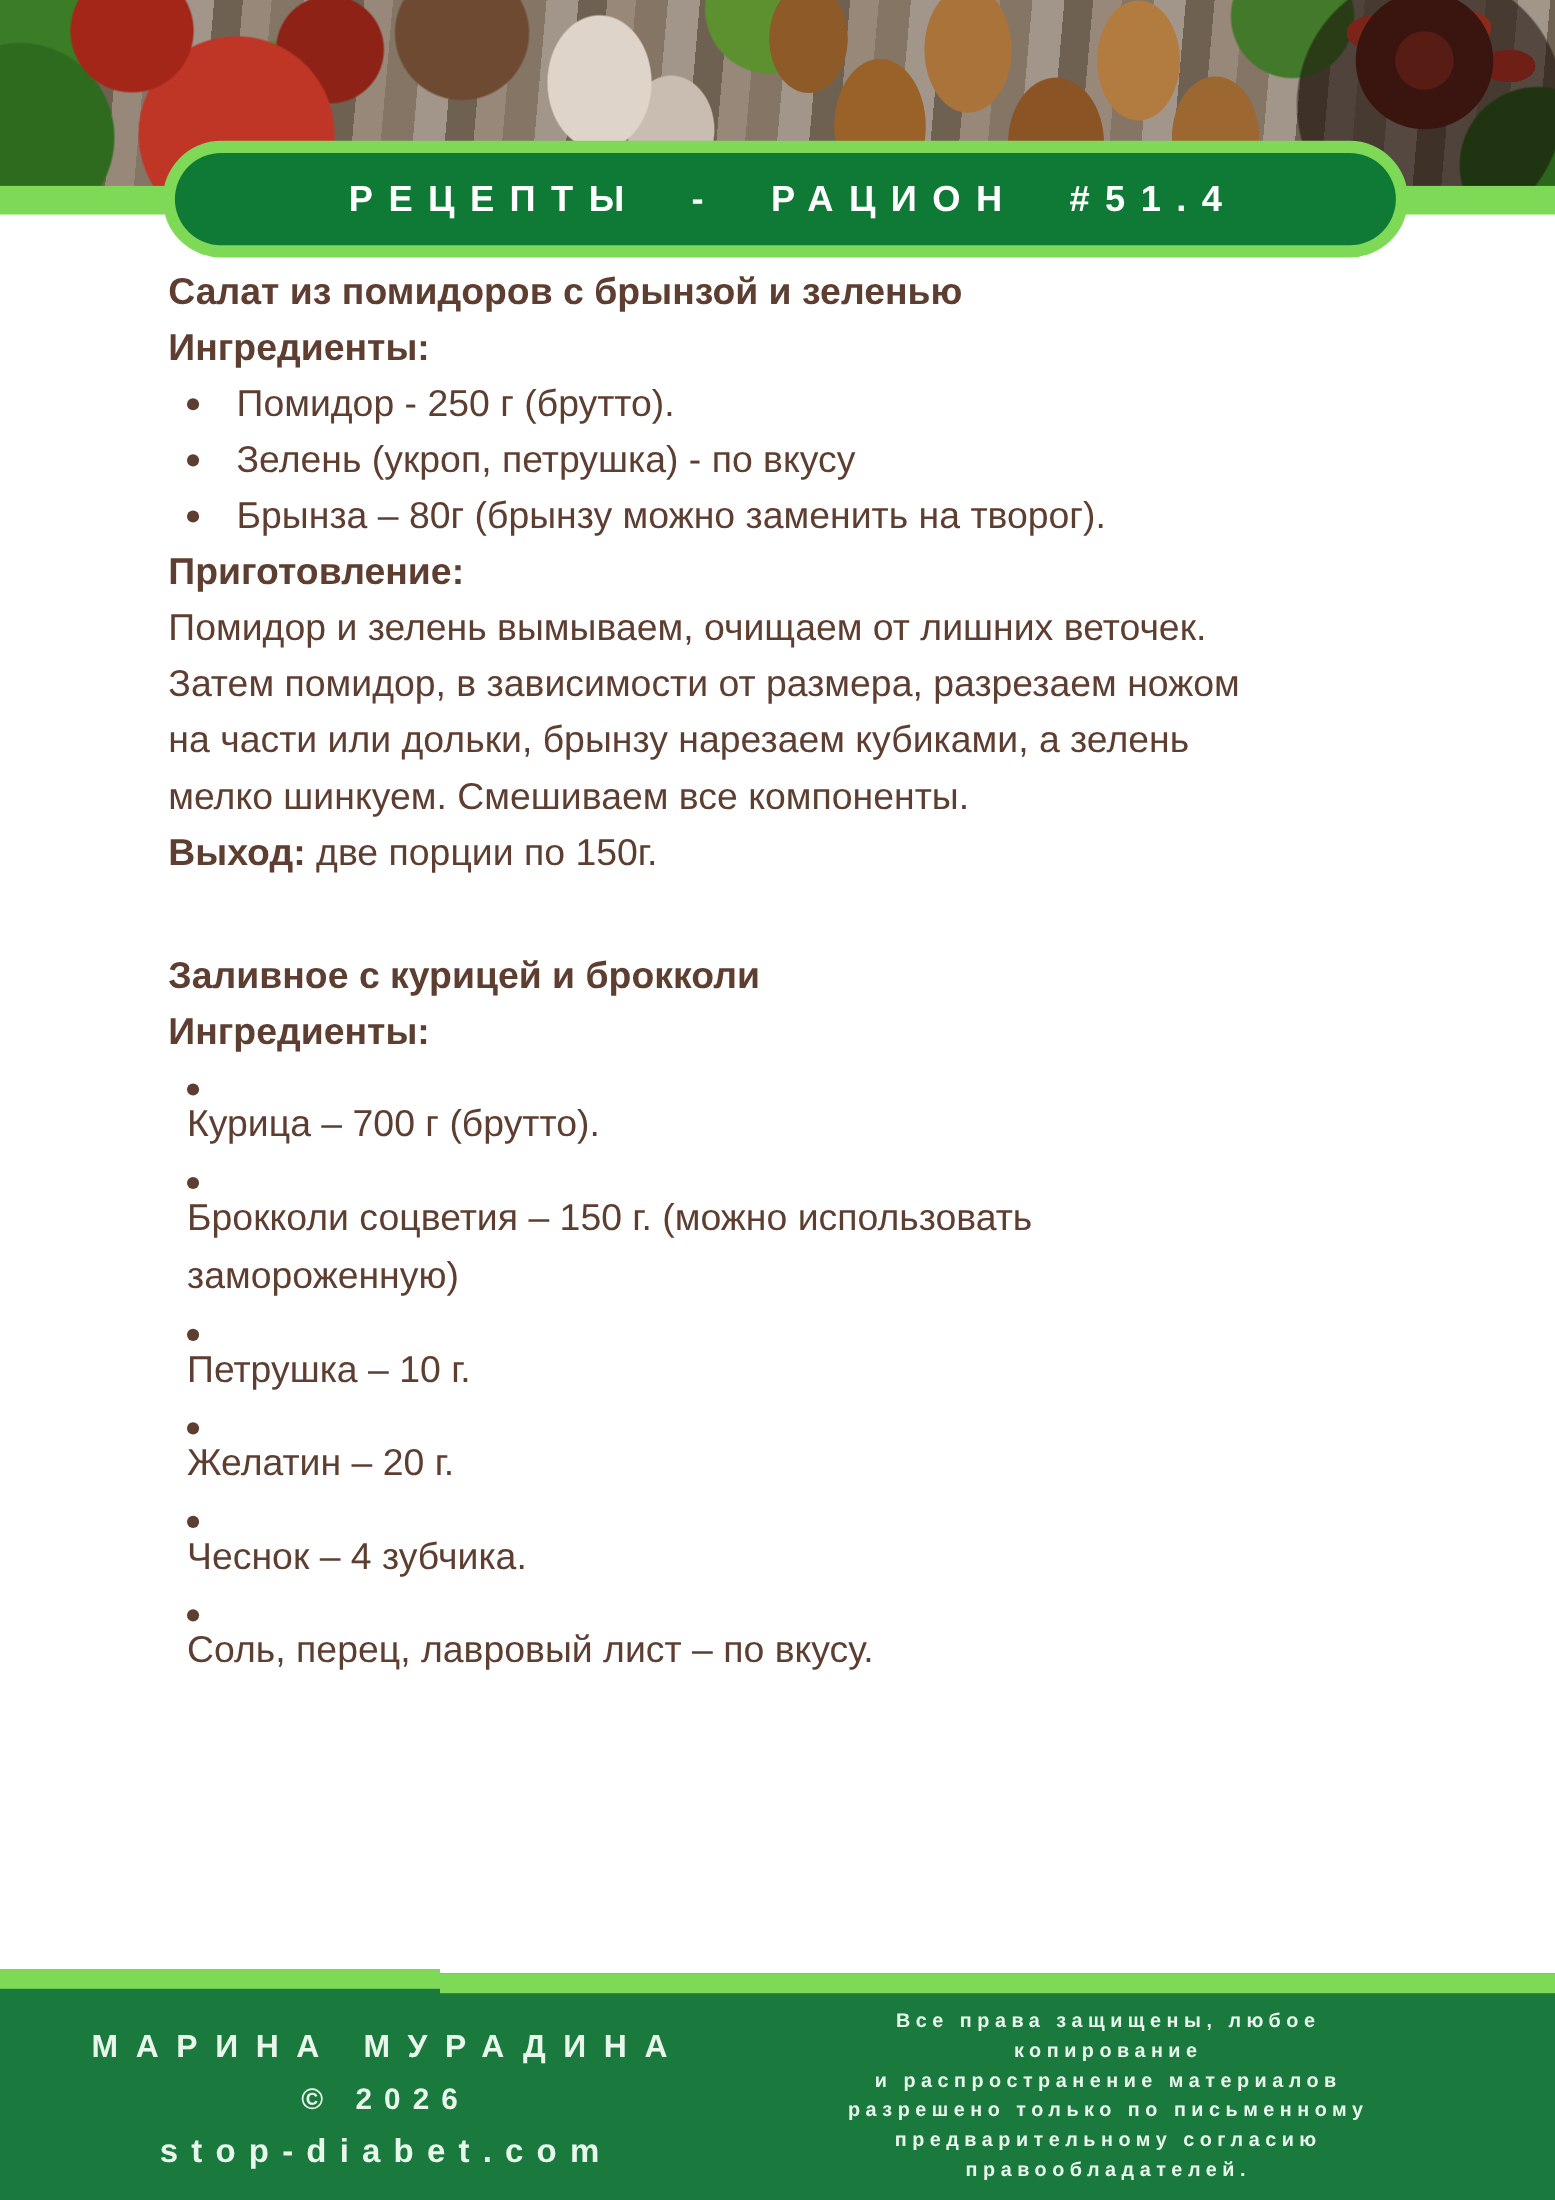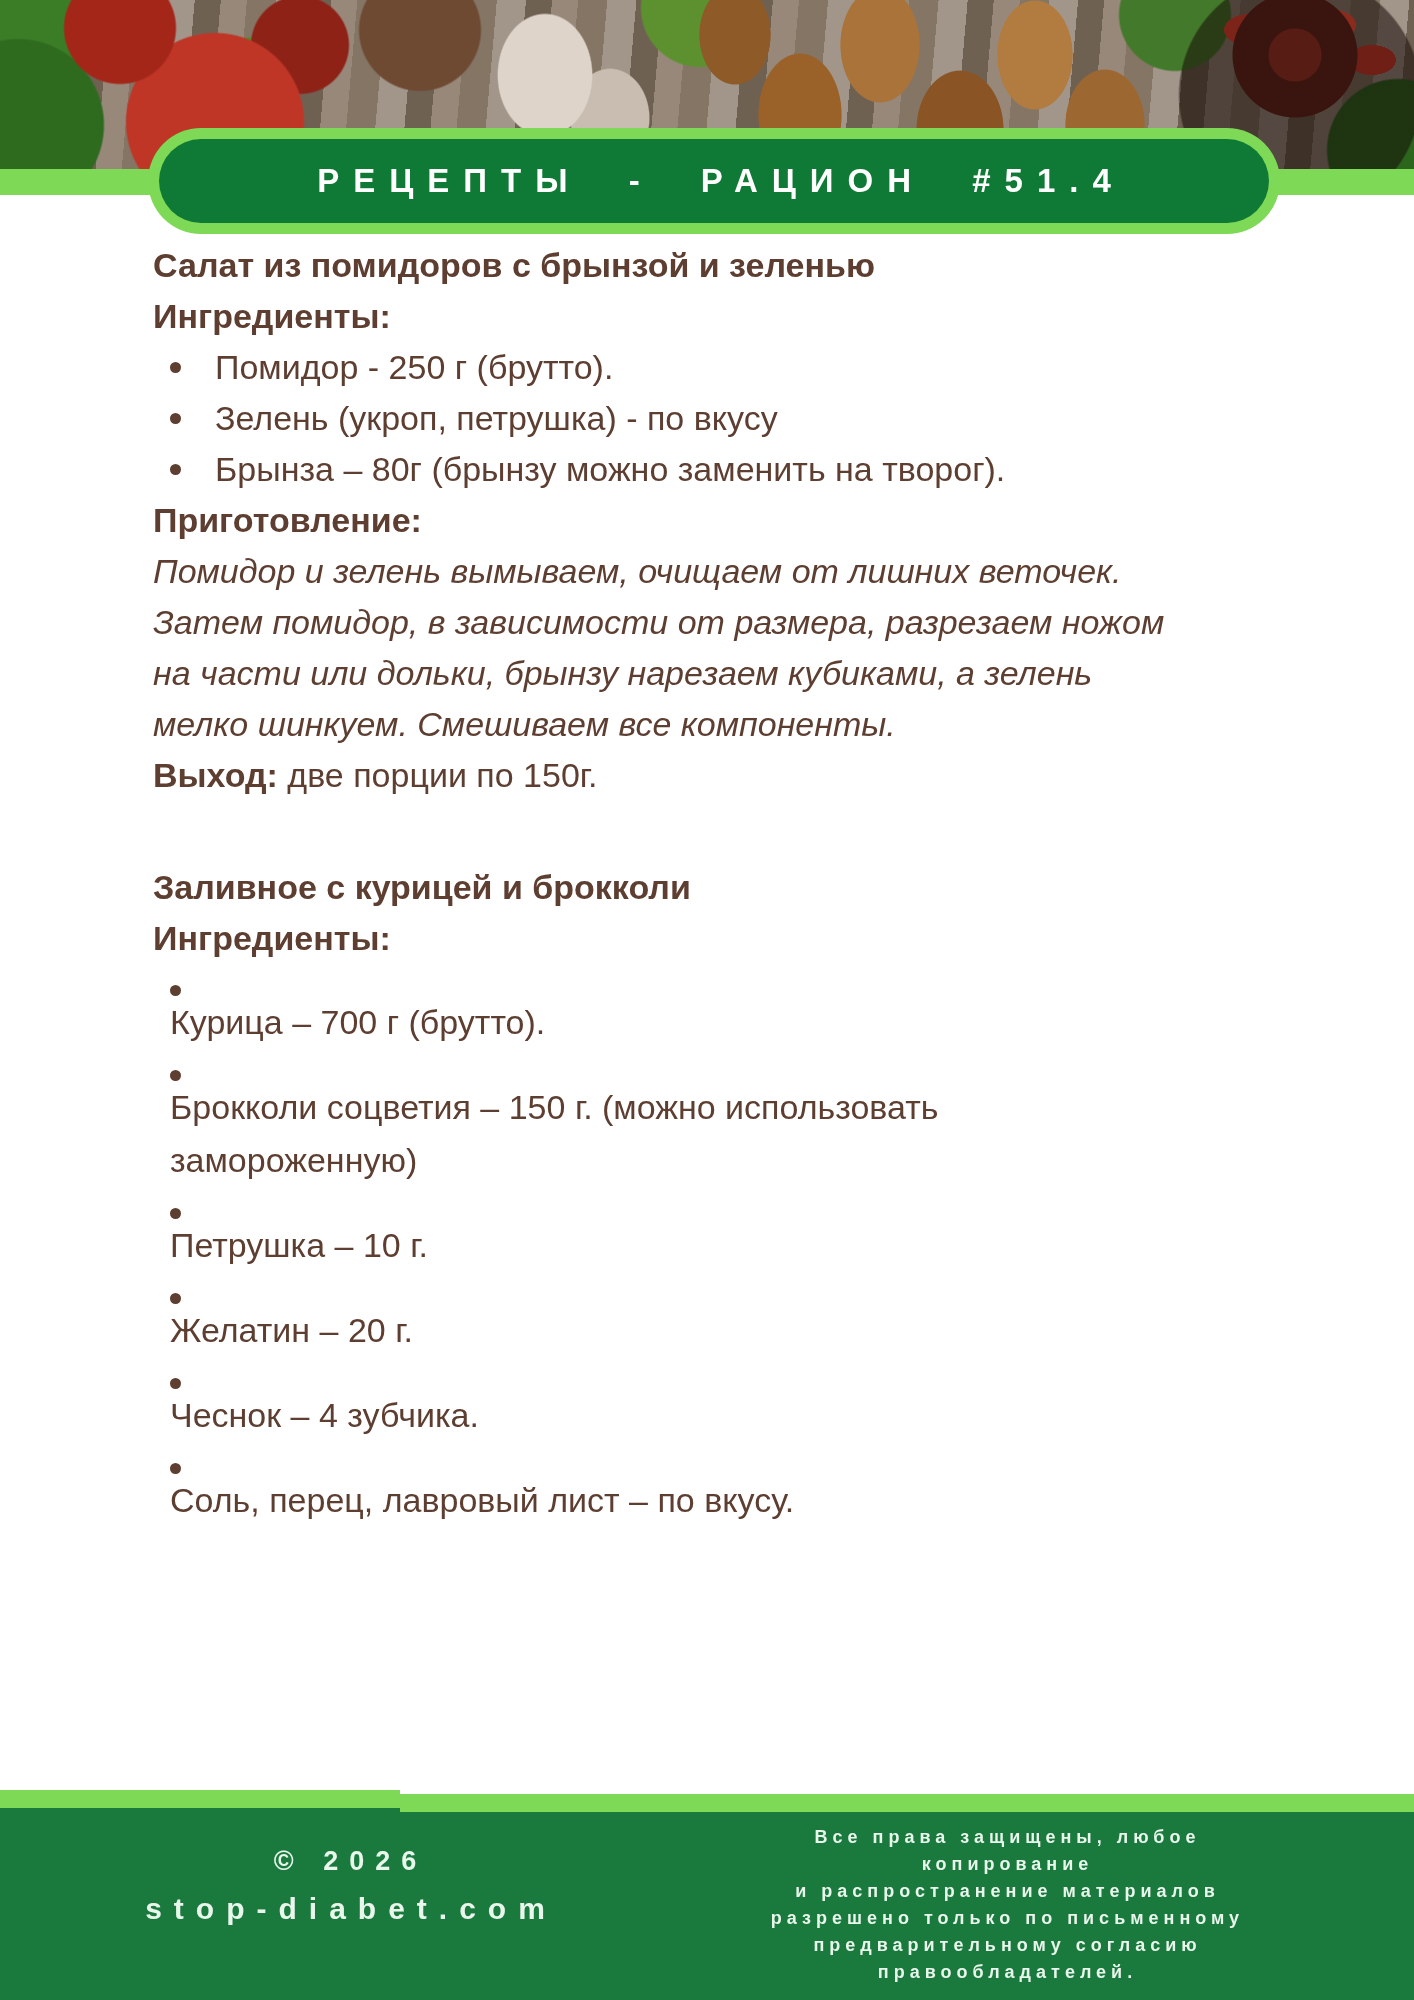--- a/index.html
+++ b/index.html
@@ -75,21 +75,21 @@
     font-size:34px;line-height:51px;
   }
   .recipe-title{font-weight:700;font-size:34px;line-height:51px;}
   .section-label{font-weight:700;}
   .ing-list .li{display:flex;align-items:flex-start;padding-left:17px;}
   .li .dot{
     flex:0 0 auto;width:11px;height:11px;border-radius:50%;
     background:var(--text-brown);margin:20px 34px 0 0;
   }
   .li .li-text{white-space:pre-line;}
-  .prep-lines .pline{display:block;font-style:italic;}
+  .prep-lines .pline{display:block;}
   .yield-line .section-label{display:inline;}
   .recipe+.recipe{margin-top:61px;}
   .recipe-2 .ing-list .li{line-height:53px;flex-direction:column;}
   .recipe-2 .li .dot{margin-top:21px;}
   
   .footer-block{position:absolute;background:var(--footer-green);}
   .footer-left{left:0;top:1790px;width:400px;height:210px;border-top:18px solid var(--green-light);}
   .footer-right{left:400px;top:1794px;width:1014px;height:206px;border-top:18px solid var(--green-light);}
   .footer-col-left{
     position:absolute;left:0;top:1838px;width:690px;
@@ -176,20 +176,21 @@
       </div>
       </div>
   </div>
 
 </div>
 
 <div class="footer-block footer-left"></div>
 <div class="footer-block footer-right"></div>
 
 <div class="footer-col-left">
+  <div class="footer-author">МАРИНА МУРАДИНА</div>
   <div class="footer-copyright">© 2026</div>
   <div class="footer-site">stop-diabet.com</div>
 </div>
 
 <div class="footer-col-right">
     <div class="pline">Все права защищены, любое</div>
     <div class="pline">копирование</div>
     <div class="pline">и распространение материалов</div>
     <div class="pline">разрешено только по письменному</div>
     <div class="pline">предварительному согласию</div>

